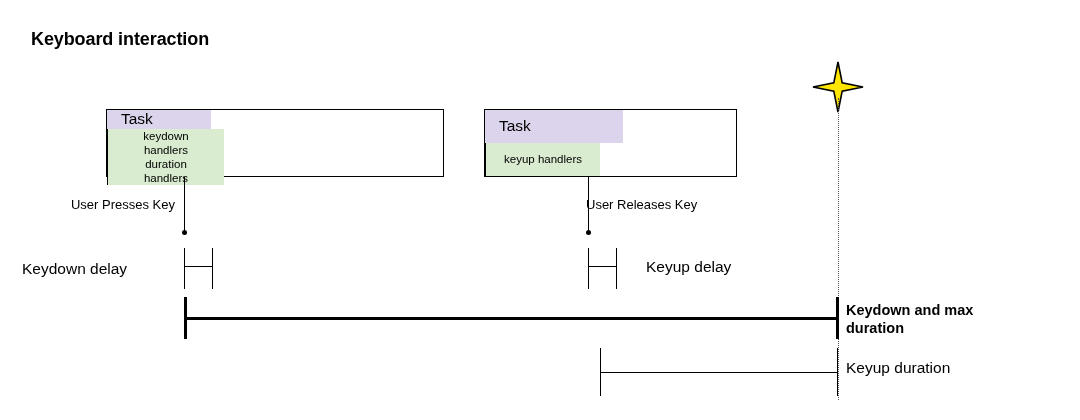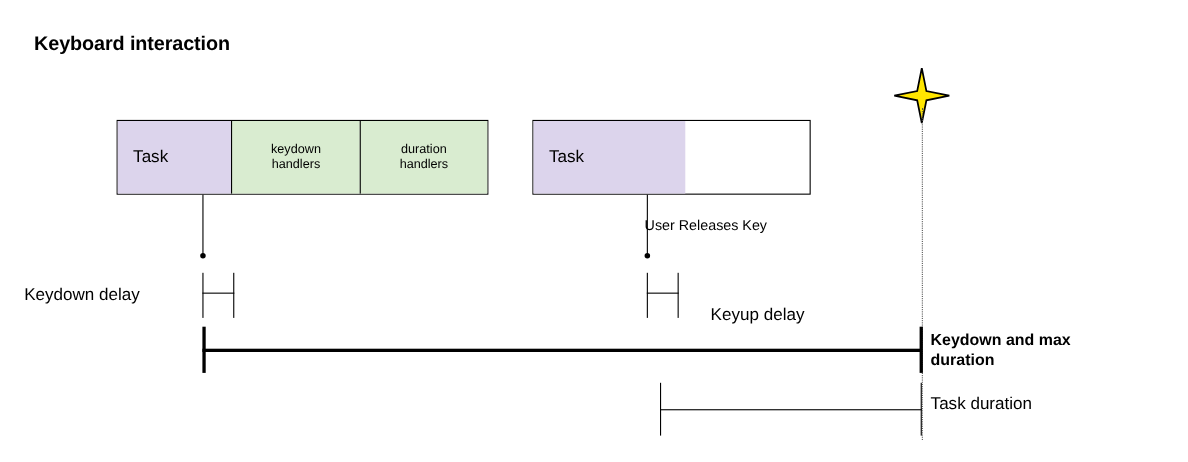--- a/index.html
+++ b/index.html
@@ -29,20 +29,21 @@
     letter-spacing: -0.1px;
     white-space: nowrap;
   }
   
   .task-group {
     position: absolute;
     display: flex;
     box-sizing: border-box;
     border: 1.3px solid #000000;
     height: 68px;
+    flex-direction: column;
   }
   .cell {
     box-sizing: border-box;
     display: flex;
     align-items: center;
     justify-content: center;
     text-align: center;
     line-height: 1.22;
     height: 100%;
   }
@@ -101,21 +102,21 @@
     white-space: nowrap;
     line-height: 1.25;
   }
   .label-lg { font-size: 15.5px; }
   .label-bold { font-weight: bold; font-size: 14.5px; white-space: normal; }
 
   #lbl-frame-painted { left: 781px; top: 33px; font-size: 15px; }
   #lbl-user-presses  { left: 41px;  top: 197px; width: 134px; text-align: right; }
   #lbl-user-releases { left: 586px; top: 197px; }
   #lbl-keydown-delay { left: 22px;  top: 259px; width: 124px; text-align: left; }
-  #lbl-keyup-delay   { left: 646px; top: 257px; margin-top: 20px; }
+  #lbl-keyup-delay   { left: 646px; top: 257px; }
   #lbl-keydown-max   { left: 846px; top: 301px; width: 176px; }
   #lbl-keyup-duration{ left: 846px; top: 358px; }
 
   
   #frame-star {
     position: absolute;
     left: 812px;
     top: 61px;
     width: 52px;
     height: 52px;
@@ -142,20 +143,23 @@
       <span>
         <span>duration</span><br>
         <span>handlers</span>
       </span>
     </div>
   </div>
 
   <div class="task-group" id="group-keyup">
     <div class="cell cell-task">
       <span>Task</span>
+    </div>
+    <div class="cell cell-handler">
+      <span>keyup handlers</span>
     </div>
   </div>
 
   <div id="frame-star">
     <svg viewBox="0 0 52 52" width="52" height="52" aria-hidden="true">
       <path d="M26 1 L30.2 21.8 L51 26 L30.2 30.2 L26 51 L21.8 30.2 L1 26 L21.8 21.8 Z" fill="#ffe600" stroke="#000000" stroke-width="1.6" stroke-linejoin="miter"></path>
     </svg>
   </div>
   <div id="frame-line"></div>
 
@@ -175,24 +179,25 @@
 
   <div class="vline thick" style="left:184px; top:297px; height:42px;"></div>
   <div class="vline thick" style="left:836px; top:297px; height:42px;"></div>
   <div class="hline thick" style="left:184px; top:317px; width:653px;"></div>
 
   <div class="vline" style="left:600px; top:348px; height:48px;"></div>
   <div class="vline" style="left:837px; top:348px; height:48px;"></div>
   <div class="hline" style="left:600px; top:372px; width:238px;"></div>
 
 
+  <div class="label" id="lbl-user-presses">User Presses Key</div>
 
   <div class="label" id="lbl-user-releases">User Releases Key</div>
 
   <div class="label label-lg" id="lbl-keydown-delay">Keydown delay</div>
 
   <div class="label label-lg" id="lbl-keyup-delay">Keyup delay</div>
 
   <div class="label label-bold" id="lbl-keydown-max">Keydown and max duration</div>
 
-  <div class="label label-lg" id="lbl-keyup-duration">Task duration</div>
+  <div class="label label-lg" id="lbl-keyup-duration">Keyup duration</div>
 
 </div>
 
 </body></html>

